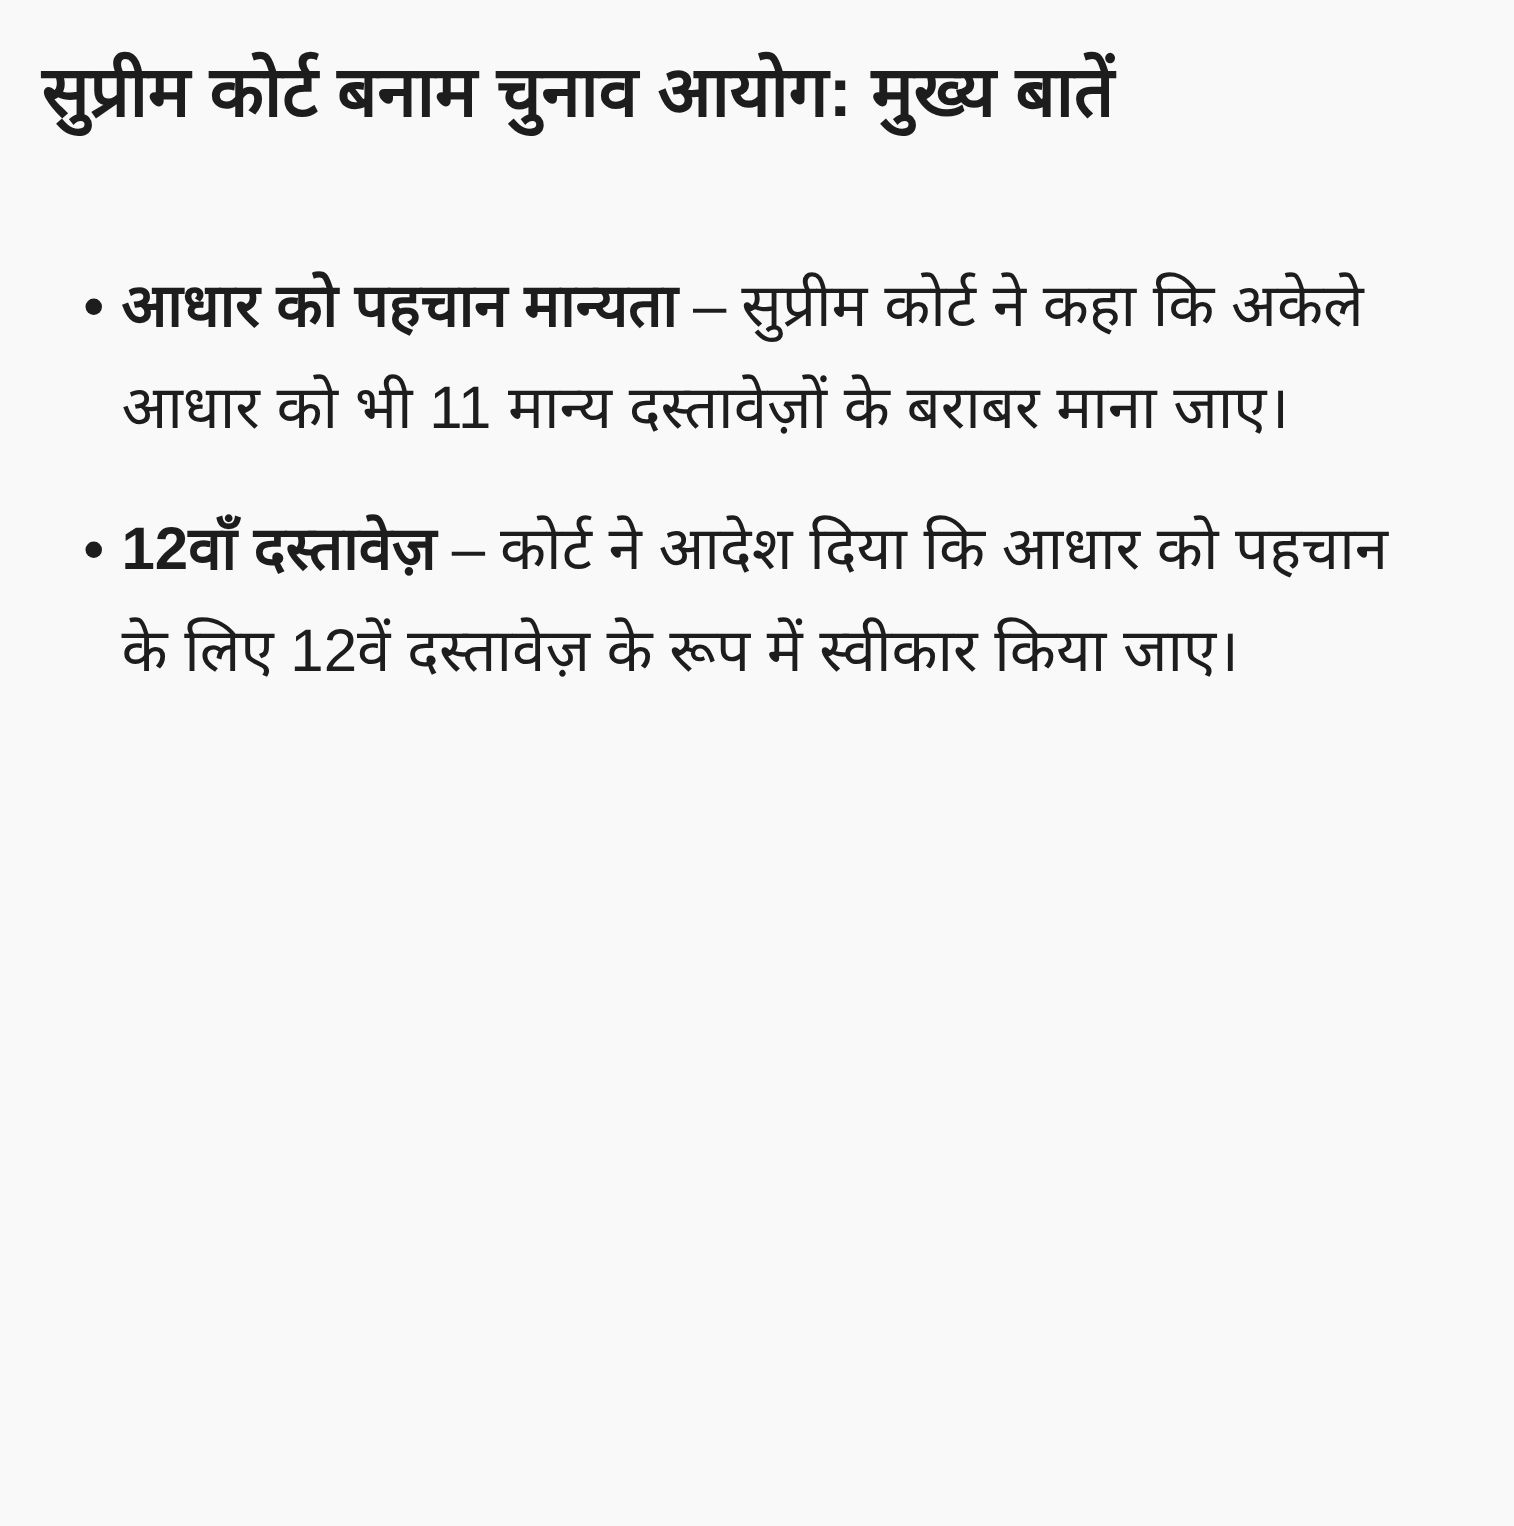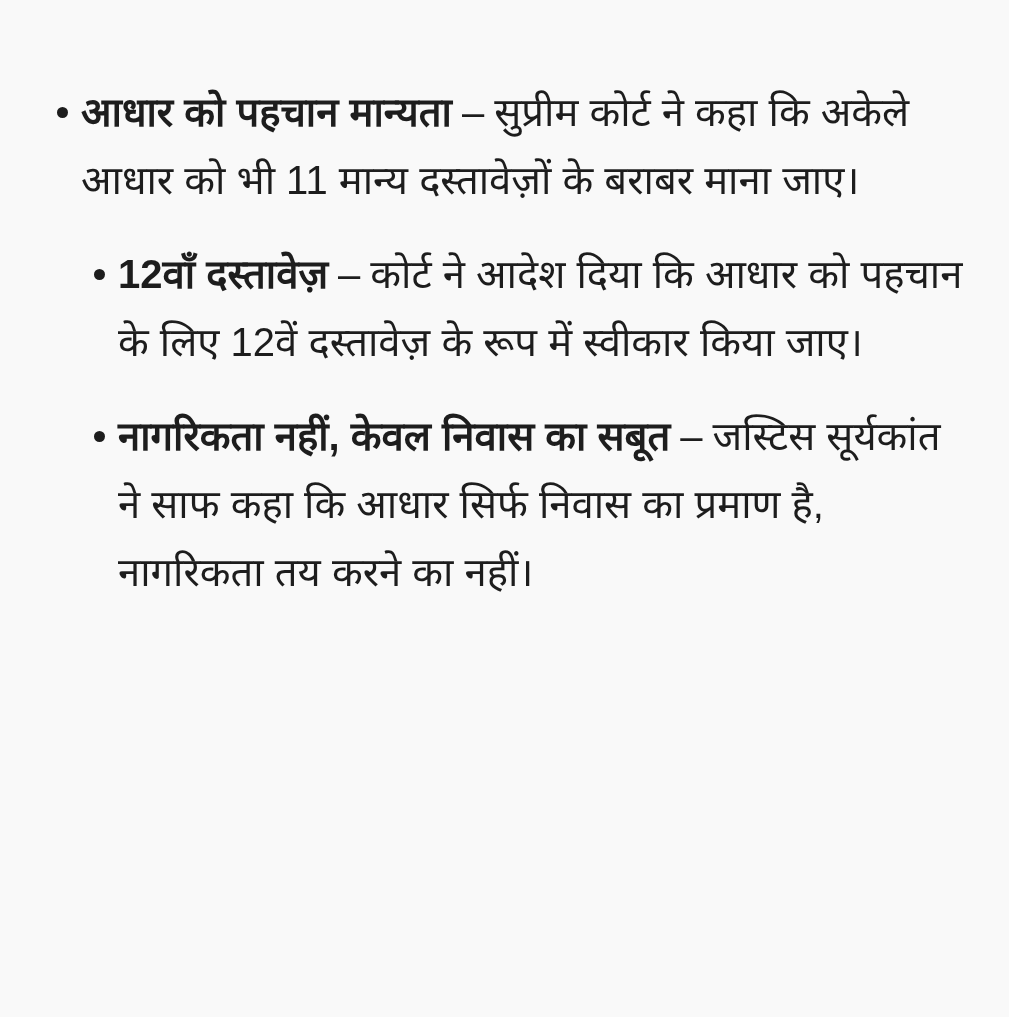--- a/index.html
+++ b/index.html
@@ -33,21 +33,20 @@
     padding: 0 44px 0 81px;
   }
   ul.points li {
     position: relative;
     font-size: 40px;
     line-height: 68px;
     font-weight: 400;
   }
   ul.points li + li {
     margin-top: 26px;
-    margin-left: 37px;
   }
   ul.points li .marker-dot {
     position: absolute;
     left: -24px;
     top: 29px;
     width: 11px;
     height: 11px;
     border-radius: 50%;
     background: #1d1d1d;
   }
@@ -56,25 +55,23 @@
   }
   .dash {
     font-weight: 400;
     margin: 0 10px;
   }
 </style>
 </head>
 <body>
 
 <div class="page">
+  <h1 class="title">सुप्रीम कोर्ट बनाम चुनाव आयोग: मुख्य बातें</h1>
 
   <ul class="points">
     <li>
       <span class="marker-dot"></span><span class="lead">आधार को पहचान मान्यता</span><span class="dash">–</span><span class="body-text">सुप्रीम कोर्ट ने कहा कि अकेले आधार को भी 11 मान्य दस्तावेज़ों के बराबर माना जाए।</span>
     </li>
     <li>
       <span class="marker-dot"></span><span class="lead">12वाँ दस्तावेज़</span><span class="dash">–</span><span class="body-text">कोर्ट ने आदेश दिया कि आधार को पहचान के लिए 12वें दस्तावेज़ के रूप में स्वीकार किया जाए।</span>
     </li>
-    <li>
-      <span class="marker-dot"></span><span class="lead">नागरिकता नहीं, केवल निवास का सबूत</span><span class="dash">–</span><span class="body-text">जस्टिस सूर्यकांत ने साफ कहा कि आधार सिर्फ निवास का प्रमाण है, नागरिकता तय करने का नहीं।</span>
-    </li>
   </ul>
 </div>
 
 </body></html>

